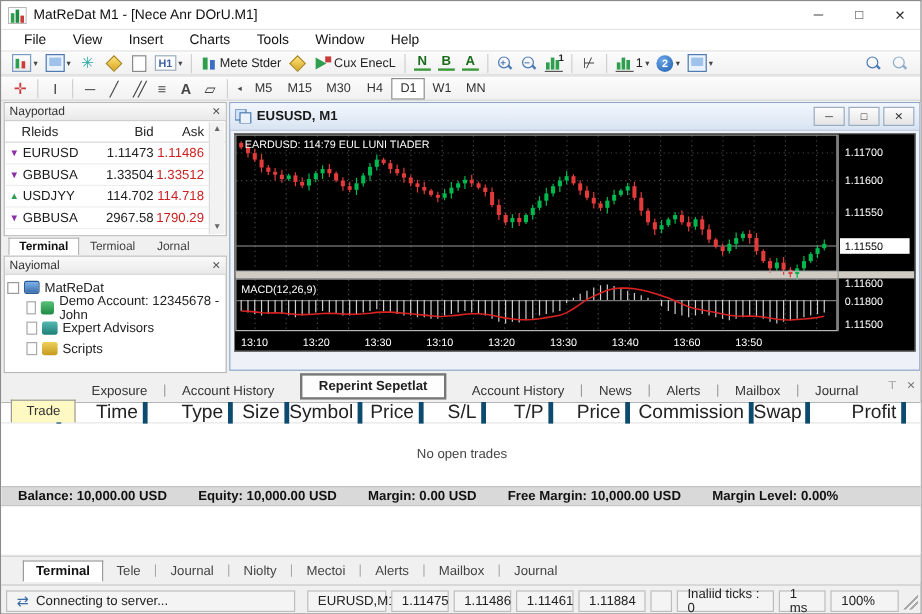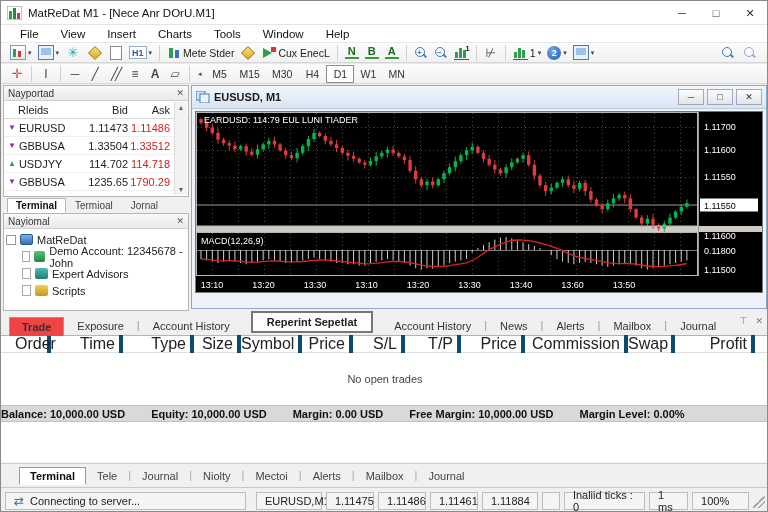--- a/index.html
+++ b/index.html
@@ -109,29 +109,29 @@
   .cw-title { height:23px; background:linear-gradient(#f3f7fd,#d9e4f2); display:flex; align-items:center; padding:0 4px; border-bottom:1px solid #b8c8dd; }
   .cw-title .t { font-size:11px; font-weight:bold; color:#1a1a1a; margin-left:4px; }
   .cw-btns { margin-left:auto; display:flex; gap:3px; }
   .cw-btn { width:26px; height:16px; background:linear-gradient(#fdfdfd,#e4e4e4); border:1px solid #9cacc0; display:flex; align-items:center; justify-content:center; font-size:9px; color:#333; }
   .chart-black { position:absolute; left:3px; top:25px; width:568px; height:182px; background:#000; border:1px solid #777;text-align:center; }
 
   
   .terminal { position:absolute; left:0; top:310px; width:768px; height:176px; background:#f0f0f0; }
   .term-tabs { position:relative; height:24px; display:flex; align-items:flex-end; padding-left:8px; }
   .ttab { font-size:11px; color:#333; padding:3px 12px; border:1px solid transparent; border-bottom:none; }
-  .ttab.active { background:#ef4444; border-color:#9a9a9a; font-weight:bold; position:relative; top:1px; }
+  .ttab.active { background:#fef9c3; border-color:#9a9a9a; font-weight:normal; position:relative; top:17px; }
   .ttab-sep { color:#999; align-self:center; margin-top:4px; }
   .float-tab { font-size:11px; font-weight:bold; color:#222; background:#fdfdfd; border:2px solid #777; padding:3px 14px; margin:0 8px; position:relative; top:-2px; }
   .term-dock-icons { position:absolute; right:6px; top:5px; display:flex; gap:8px; color:#777; font-size:9px; }
   .trade-table { background:#fff; border-top:1px solid #b5b5b5; }
   .tt-head { display:flex; height:17px; align-items:center; border-bottom:1px solid #e0e0e0; background:#fff; }
   .tt-head span { font-size:16px; color:#222; text-align:right; border-right:4px solid #0c4a6e; padding-right:4px; }
   .tt-empty { height:52px; display:flex; align-items:center; justify-content:center; color:#444; font-size:11px; background:#fff; }
-  .balance-row { height:17px; background:#d9d9d9; border-top:1px solid #c2c2c2; border-bottom:1px solid #c2c2c2; display:flex; align-items:center; gap:26px; font-weight:bold; font-size:11px; color:#111; }
+  .balance-row { height:17px; background:#d9d9d9; border-top:1px solid #c2c2c2; border-bottom:1px solid #c2c2c2; display:flex; align-items:center; gap:26px; padding-left:14px; font-weight:bold; font-size:11px; color:#111; }
   .term-space { height:40px; background:#fff; }
   .bottom-tabs { position:absolute; left:0; top:152px; width:768px; height:22px; background:#f0f0f0; border-top:1px solid #cfcfcf; display:flex; align-items:flex-end; padding-left:18px; }
   .btab { font-size:11px; color:#444; padding:2px 10px; border:1px solid transparent; }
   .btab.active { background:#fff; border:1px solid #9a9a9a; border-bottom:1px solid #fff; font-weight:bold; color:#111; }
   .btab-sep { color:#aaa; align-self:center; }
 
   
   .statusbar { position:absolute; left:0; top:486px; width:768px; height:26px; background:#f0f0f0; border-top:1px solid #c8c8c8; display:flex; align-items:center; padding:0 4px; gap:4px; font-size:11px; }
   .sb-seg { height:18px; display:flex; align-items:center; padding:0 8px; border:1px solid #bdbdbd; background:#f4f4f4; color:#222; }
   .sb-conn { width:272px; gap:6px; }
@@ -334,21 +334,21 @@
               <span>USDJYY</span>
             </span>
           <span class="c-bid">114.702</span>
           <span class="c-ask">114.718</span>
         </div>
         <div class="mw-row">
           <span class="c-sym">
               <i class="arrow dn">▼</i>
               <span>GBBUSA</span>
             </span>
-          <span class="c-bid">1235.65</span>
+          <span class="c-bid">2967.58</span>
           <span class="c-ask">1790.29</span>
         </div>
       </div>
       <div class="mw-scroll">
         <span>▲</span>
         <span>▼</span>
       </div>
     </div>
 
     <div class="mw-tabs">

